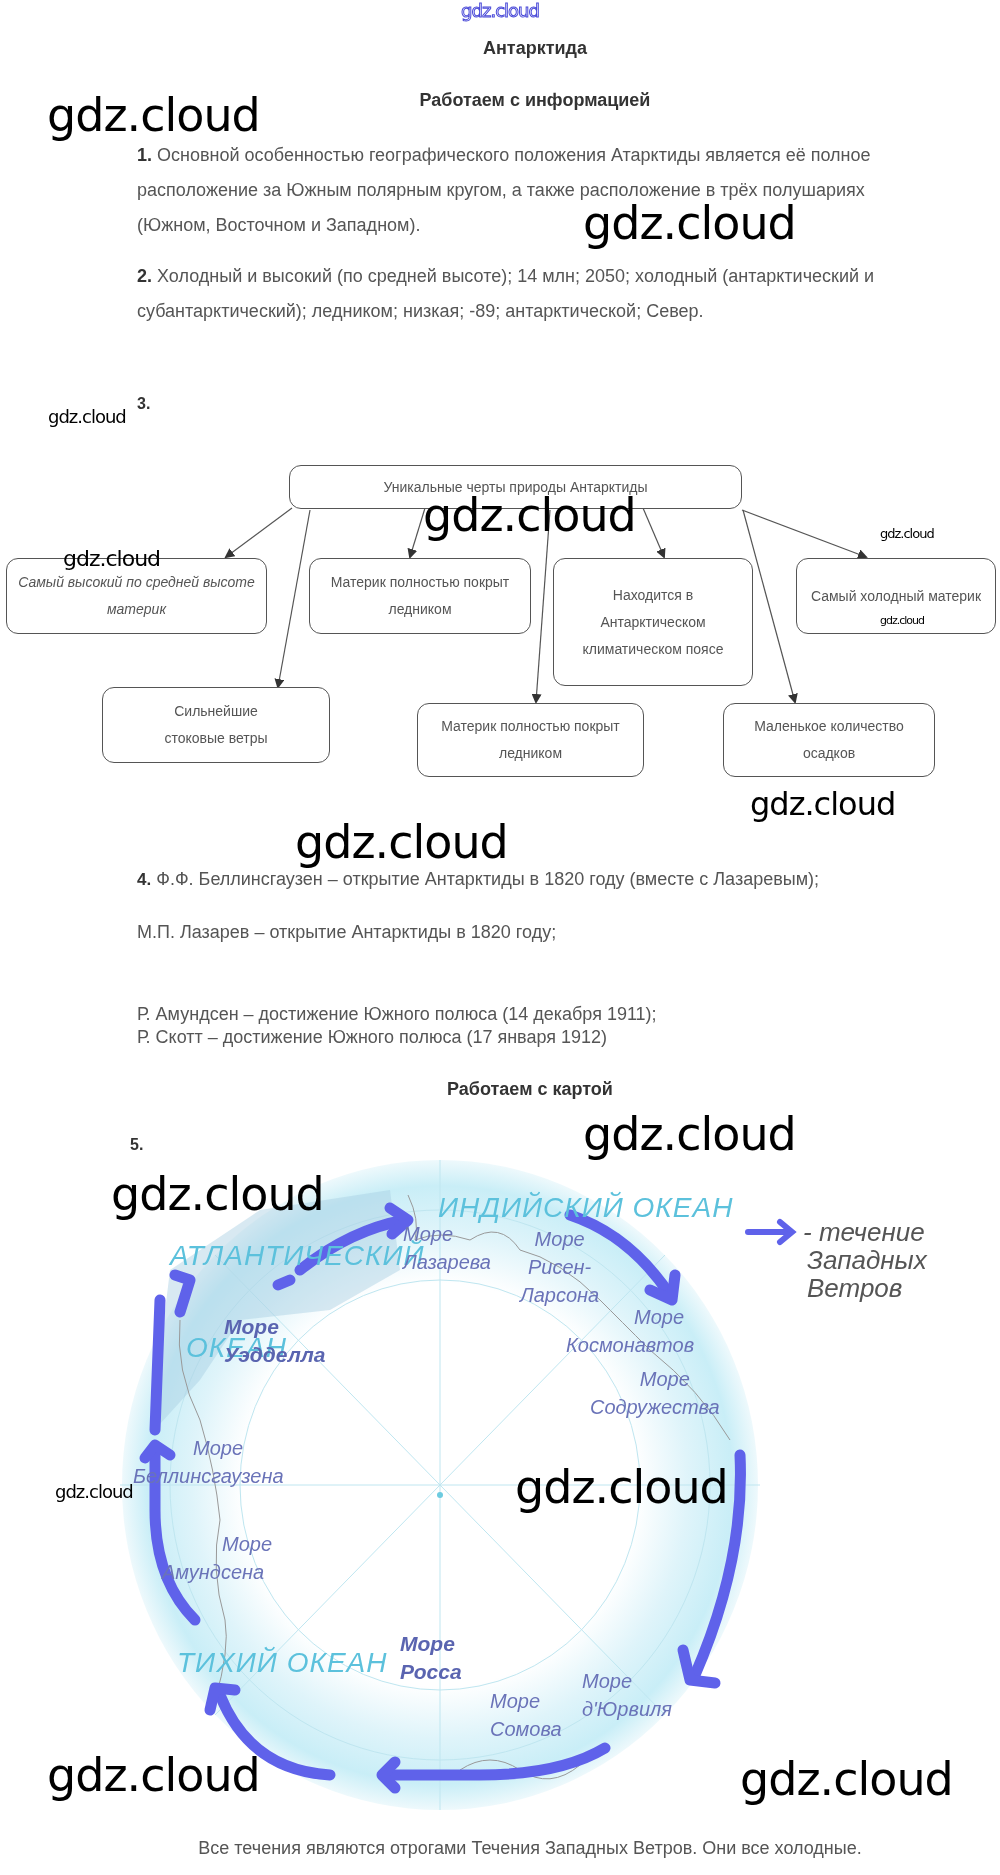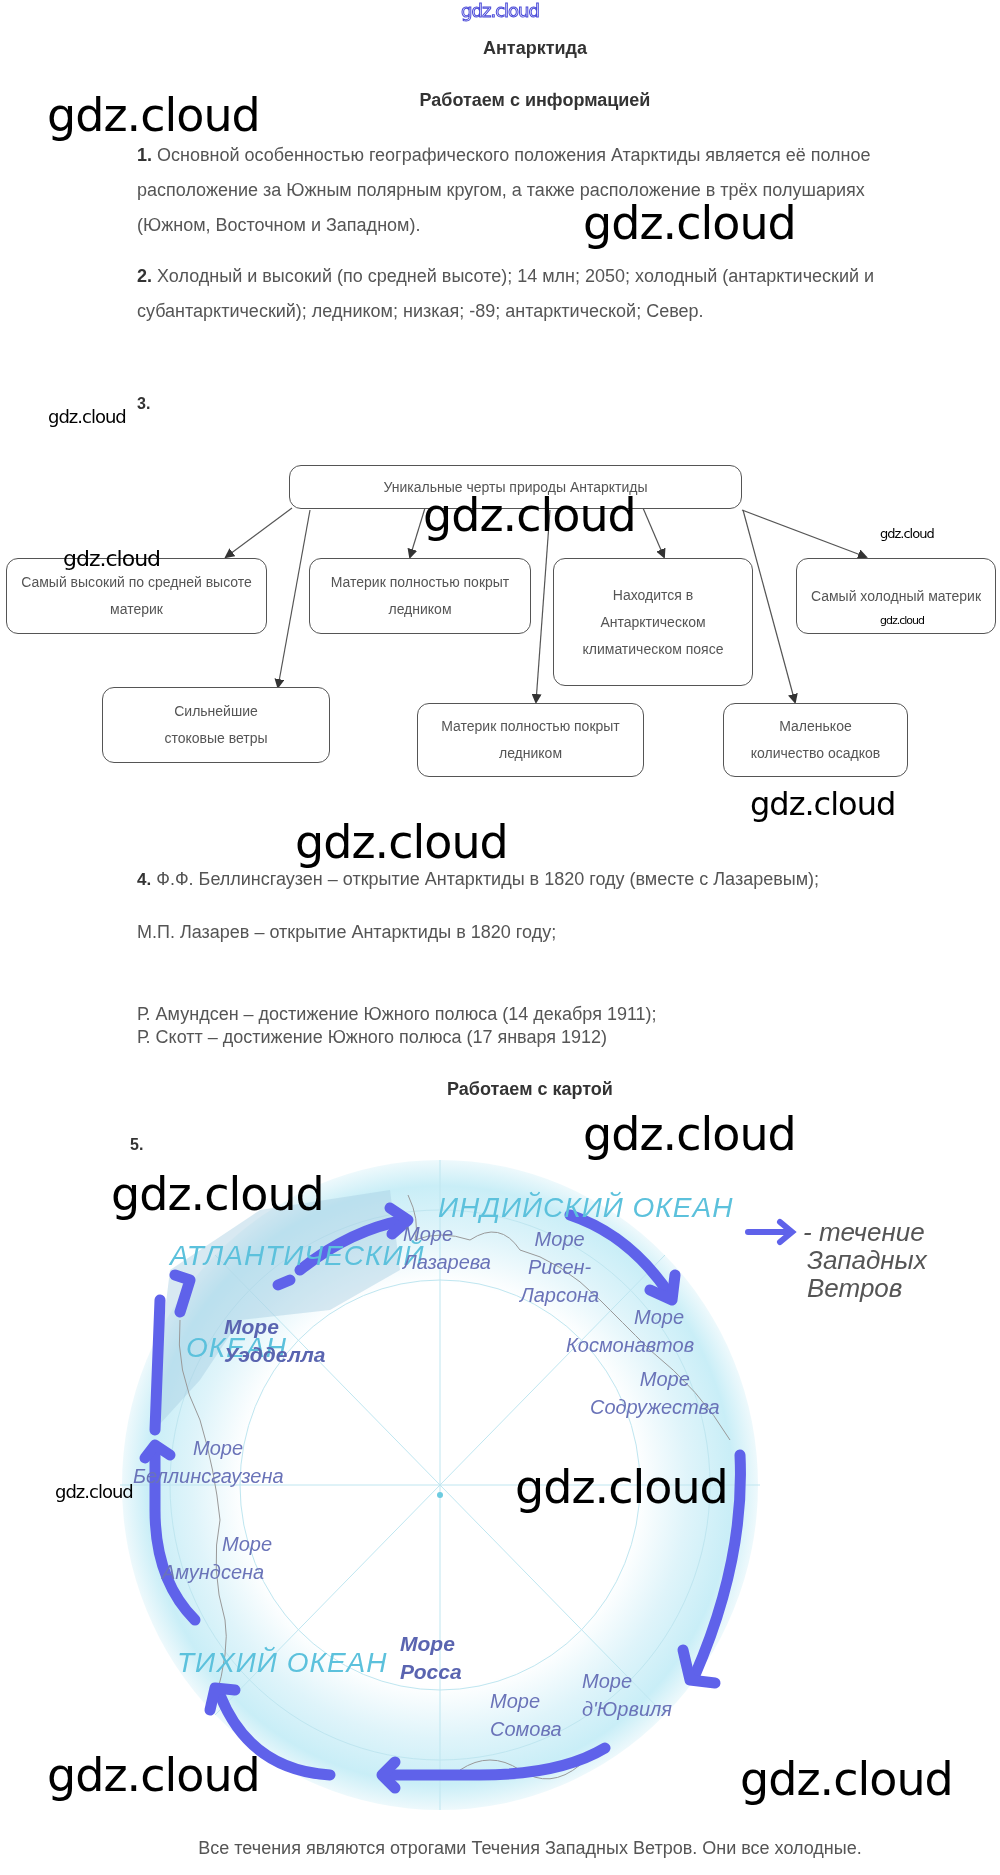--- a/index.html
+++ b/index.html
@@ -59,27 +59,27 @@
     <line x1="310" y1="510" x2="278" y2="687"></line>
     <line x1="425" y1="508" x2="410" y2="557"></line>
     <line x1="550" y1="510" x2="536" y2="702"></line>
     <line x1="643" y1="508" x2="664" y2="557"></line>
     <line x1="743" y1="510" x2="795" y2="702"></line>
     <line x1="742" y1="510" x2="866" y2="557"></line>
   </g>
 </svg>
 
 <div class="box" style="left:289px;top:465px;width:453px;height:44px;">Уникальные черты природы Антарктиды</div>
-<div class="box" style="left:6px;top:558px;width:261px;height:76px;">Самый высокий по средней высоте материк</div>
+<div class="box" style="left:6px;top:558px;width:261px;height:76px;font-style:italic;">Самый высокий по средней высоте материк</div>
 <div class="box" style="left:309px;top:558px;width:222px;height:76px;padding:0 10px;">Материк полностью покрыт ледником</div>
 <div class="box" style="left:553px;top:558px;width:200px;height:128px;padding:0 12px;">Находится в Антарктическом климатическом поясе</div>
 <div class="box" style="left:796px;top:558px;width:200px;height:76px;padding:0 4px;">Самый холодный материк</div>
 <div class="box" style="left:102px;top:687px;width:228px;height:76px;padding:0 40px;">Сильнейшие стоковые ветры</div>
 <div class="box" style="left:417px;top:703px;width:227px;height:74px;padding:0 12px;">Материк полностью покрыт ледником</div>
-<div class="box" style="left:723px;top:703px;width:185px;height:74px;padding:0 18px;">Маленькое количество осадков</div>
+<div class="box" style="left:723px;top:703px;width:212px;height:74px;padding:0 18px;">Маленькое количество осадков</div>
 
 <div class="abs list-line" style="top:869px;">
   <b class="qnum">4.</b>
   <span>Ф.Ф. Беллинсгаузен – открытие Антарктиды в 1820 году (вместе с Лазаревым);</span>
 </div>
 <div class="abs list-line" style="top:922px;">М.П. Лазарев – открытие Антарктиды в 1820 году;</div>
 <div class="abs list-line" style="top:1004px;">Р. Амундсен – достижение Южного полюса (14 декабря 1911);</div>
 <div class="abs list-line" style="top:1027px;">Р. Скотт – достижение Южного полюса (17 января 1912)</div>
 
 <div class="abs" style="left:0;width:1060px;top:1079px;text-align:center;font-weight:bold;font-size:18px;color:#333;">Работаем с картой</div>

